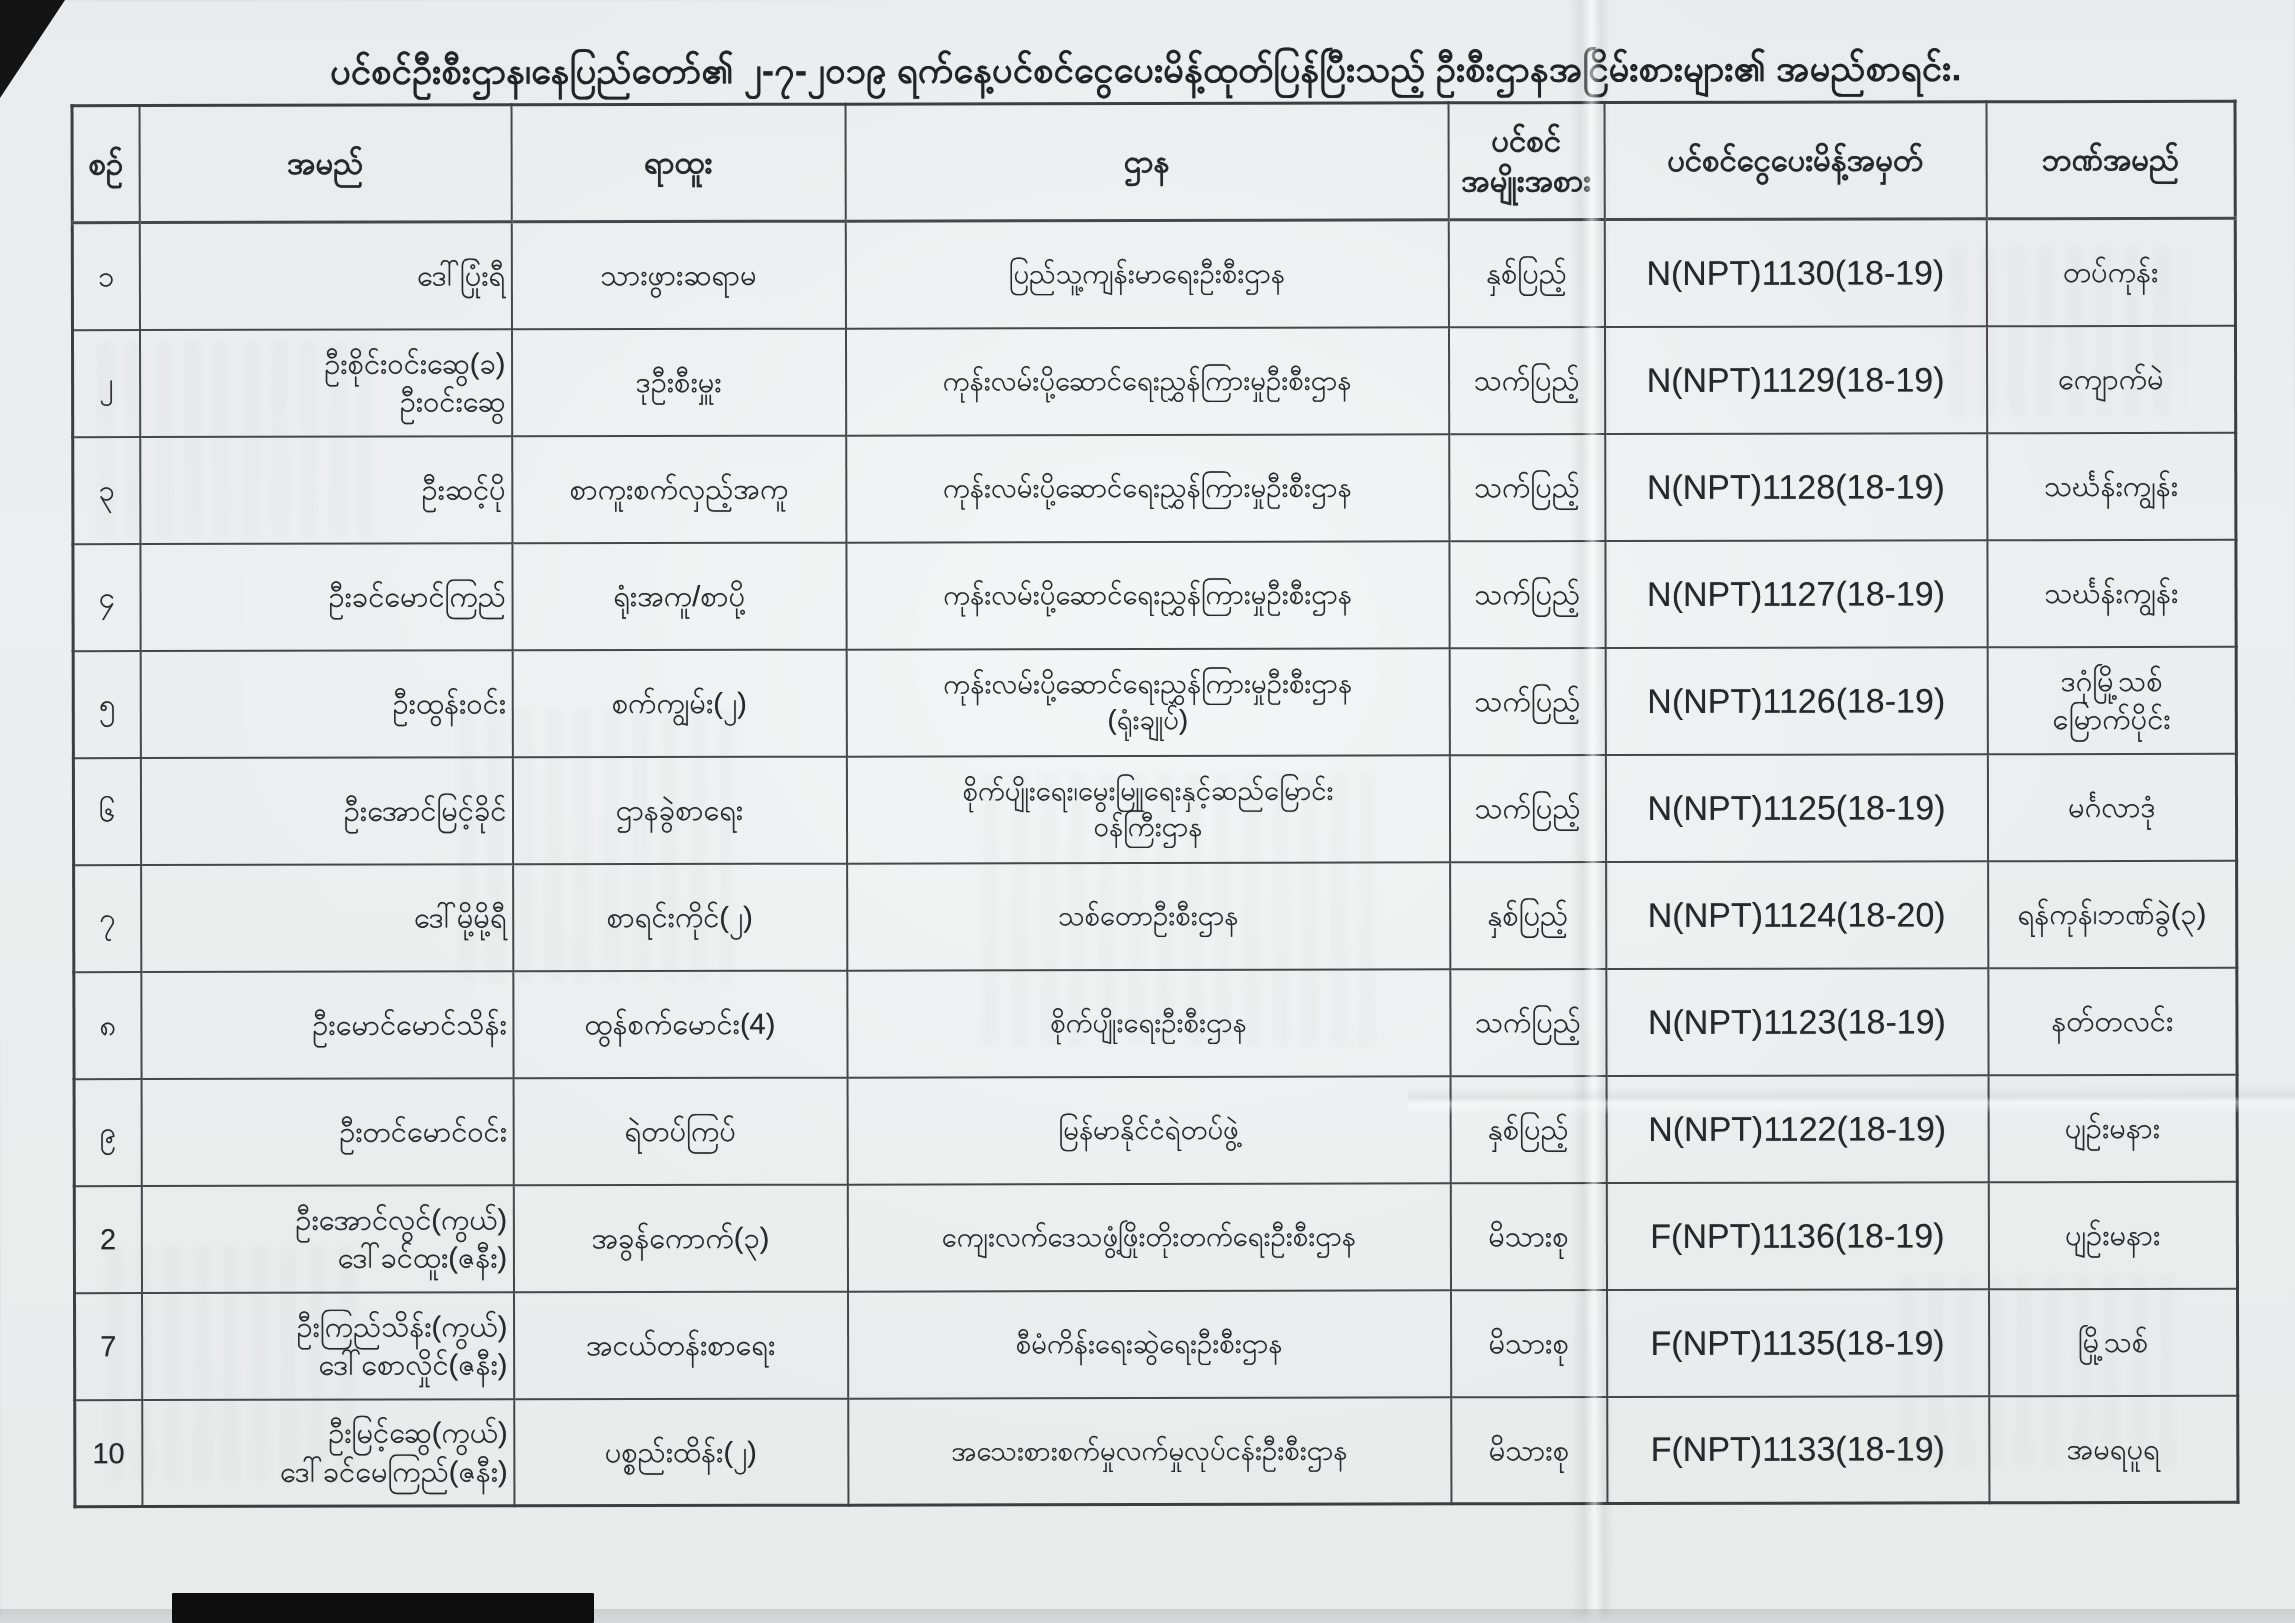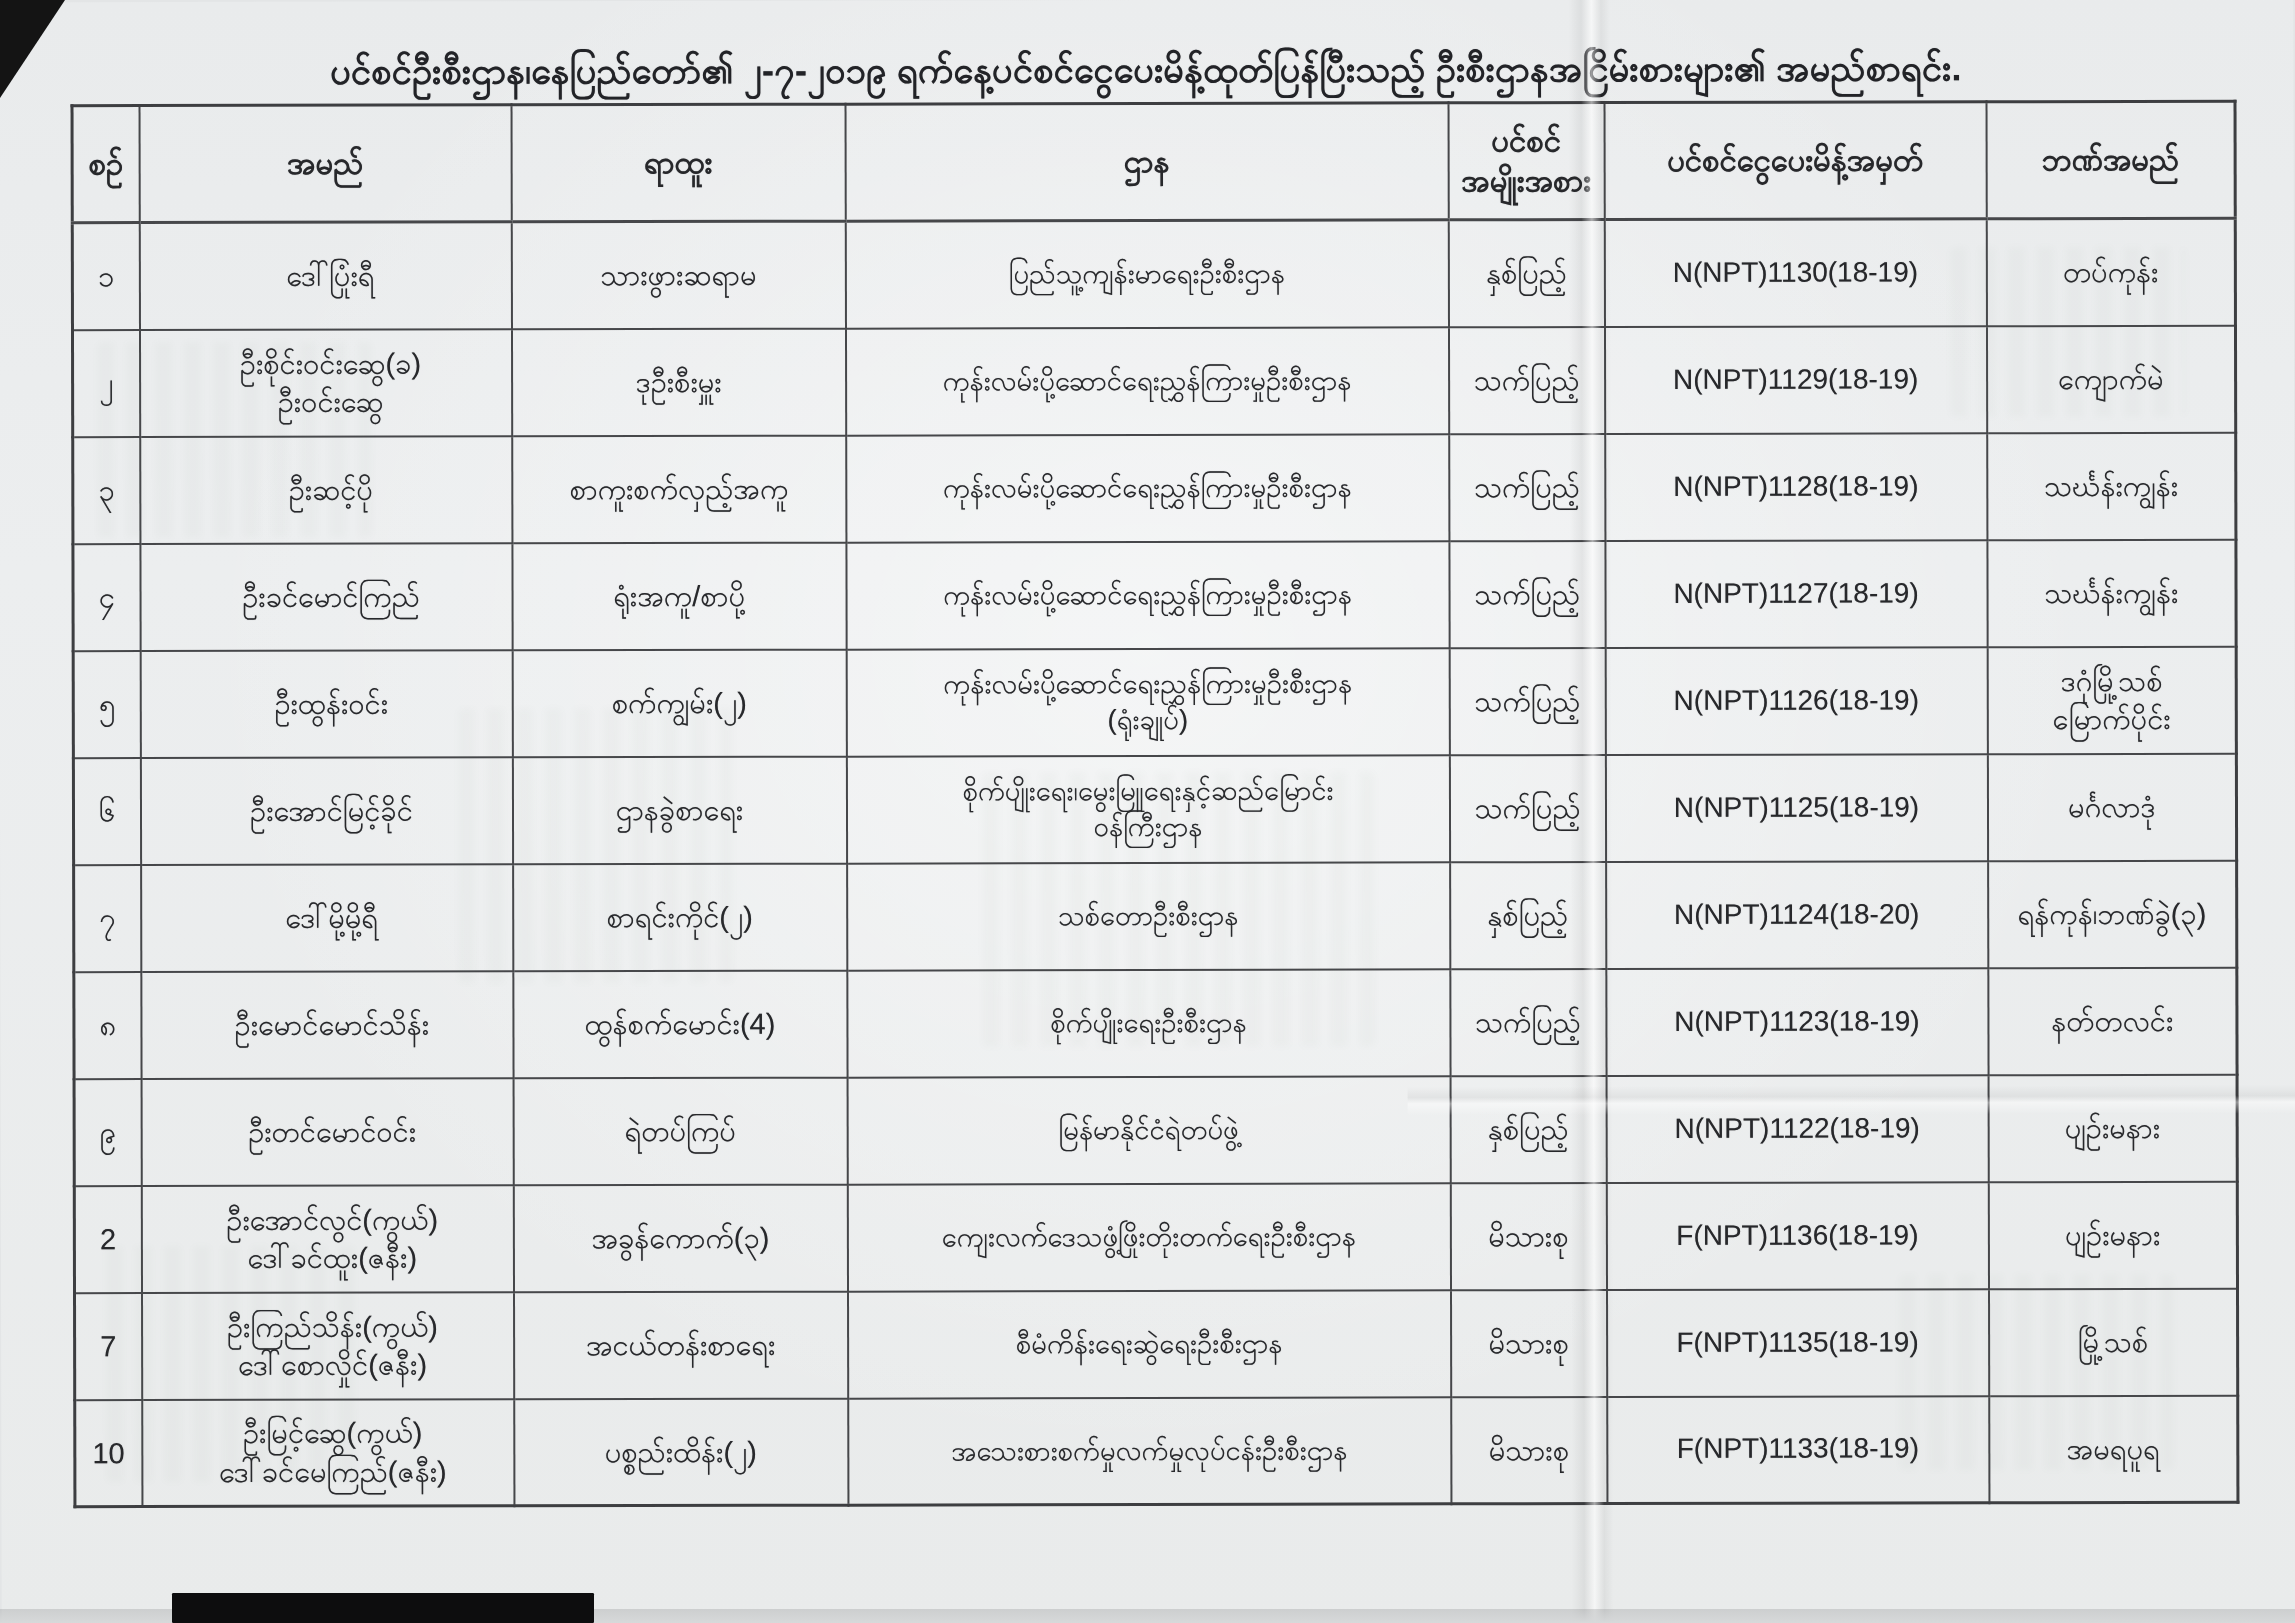--- a/index.html
+++ b/index.html
@@ -49,23 +49,23 @@
     word-wrap:break-word;
   }
   .doc-table thead tr{height:117px;}
   .doc-table thead th{
     font-size:31px;font-weight:bold;
     border-bottom-width:3.3px;
     line-height:1.3;
   }
   .doc-table tbody tr{height:107px;}
   .doc-table td{font-size:29px;line-height:1.32;}
-  td.c-name{text-align:center;padding-left:15px;}
+  td.c-name{text-align:right;padding-left:15px;}
   td.c-dept{font-size:27.5px;}
-  td.c-order{font-size:28px;letter-spacing:0px;margin-left:32px;}
+  td.c-order{font-size:34px;letter-spacing:0px;margin-left:32px;}
   td.c-no{font-size:29px;}
   
   .corner-wedge{
     position:absolute;left:0;top:0;width:65px;height:98px;
     background:#141414;
     clip-path:polygon(0 0,100% 0,0 100%);
   }
   .bottom-strip{
     position:absolute;left:0;right:0;bottom:0;height:14.4px;
     background:linear-gradient(180deg,rgba(120,122,124,0.25),#d7d9da);

